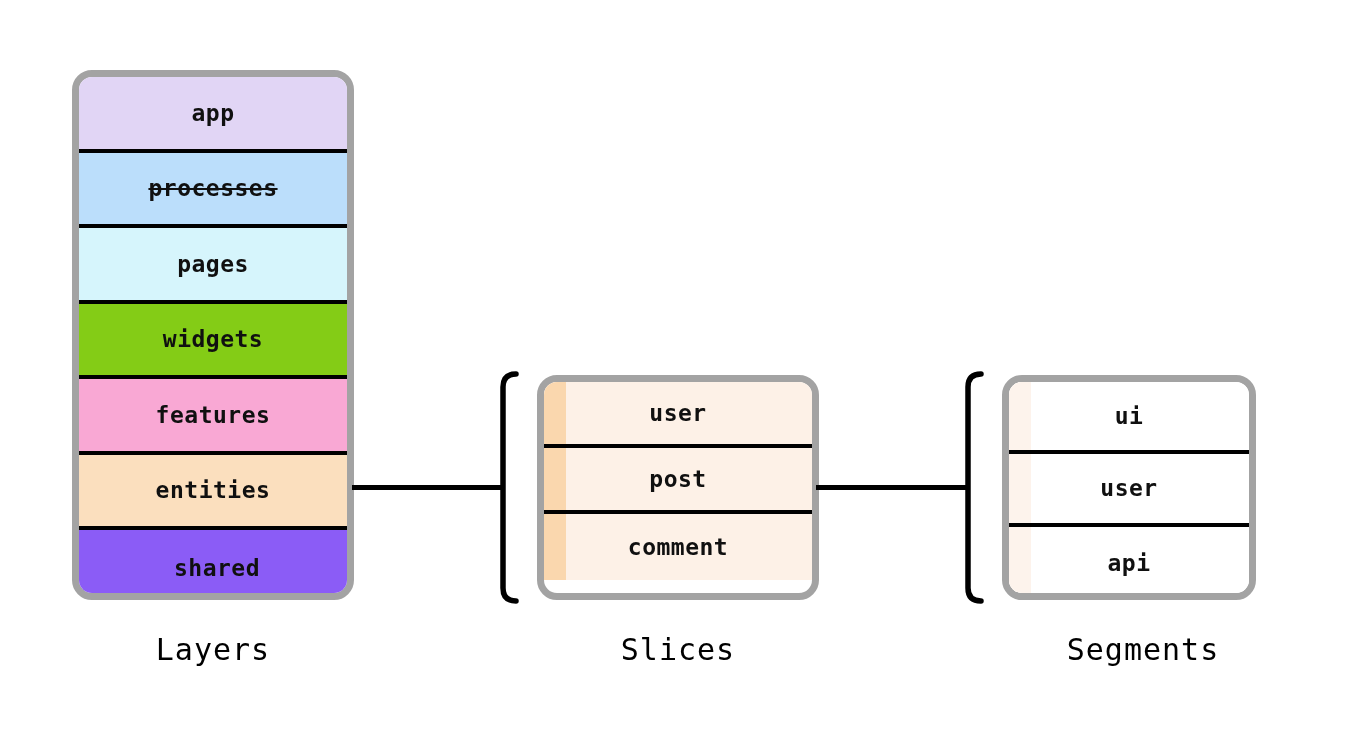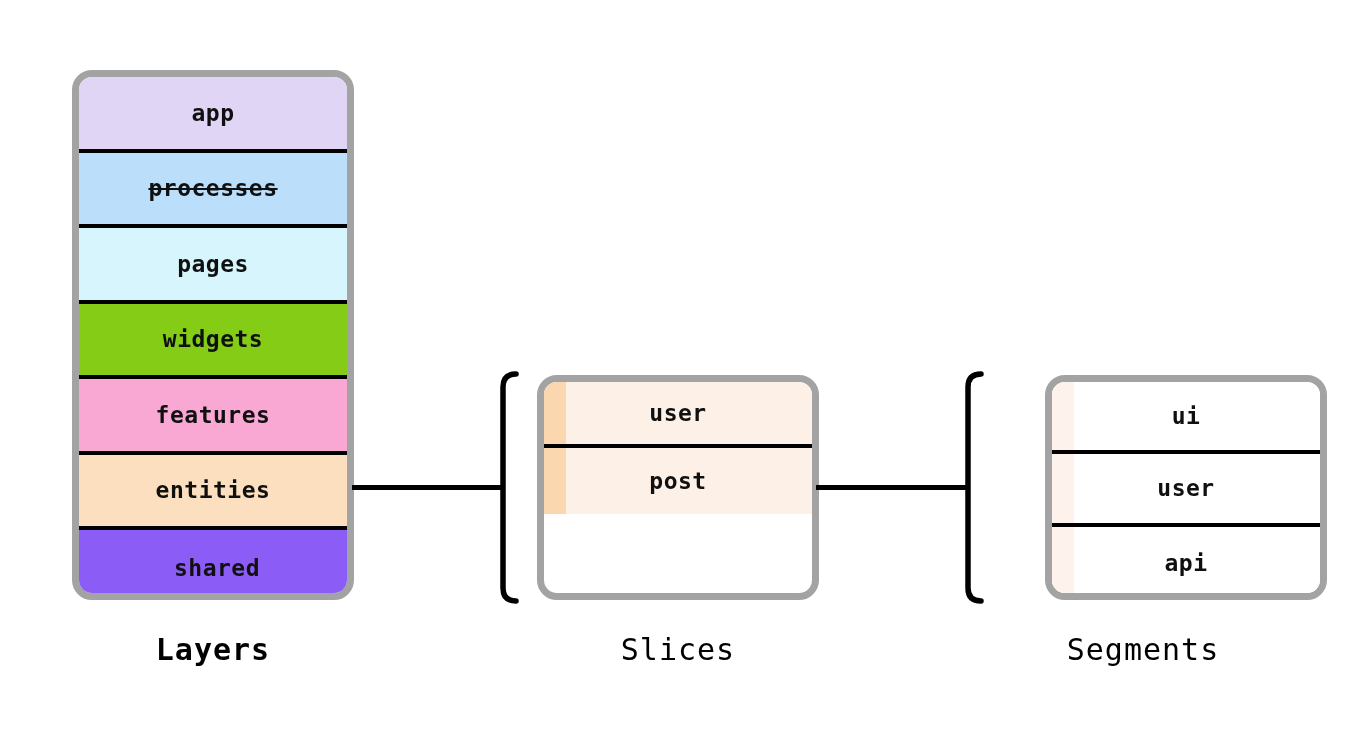--- a/index.html
+++ b/index.html
@@ -82,23 +82,22 @@
     left: 537px;
     top: 375px;
     width: 282px;
     height: 225px;
   }
   #slices-stack .band { height: 66px; }
 
   #segments-stack {
     left: 1002px;
     top: 375px;
-    width: 282px;
+    width: 254px;
     height: 225px;
-    margin-left: 43px;
   }
   #segments-stack .band { height: 72.3px; }
 
   
   .bracket {
     position: absolute;
     top: 370px;
     width: 22px;
     height: 235px;
   }
@@ -120,21 +119,21 @@
     position: absolute;
     top: 632px;
     width: 282px;
     text-align: center;
     font-size: 30px;
     font-weight: 400;
     color: #000000;
     letter-spacing: 1px;
     font-family: "DejaVu Sans Mono", "Liberation Mono", monospace;
   }
-  #caption-layers   { left: 72px; font-weight: bold; }
+  #caption-layers   { left: 72px; }
   #caption-slices   { left: 537px; }
   #caption-segments { left: 1002px; }
 </style>
 </head>
 <body>
 
 <div id="diagram">
 
   <div class="stack" id="layers-stack">
     <div class="band" style="background: rgb(225, 213, 245);">
@@ -175,20 +174,24 @@
 
   <div class="stack" id="slices-stack">
     <div class="band" style="background: rgb(253, 241, 231);">
       <span class="band-stripe" style="background: rgb(250, 215, 174);"></span>
       <span class="band-label">user</span>
     </div>
     <div class="band" style="background: rgb(253, 241, 231);">
       <span class="band-stripe" style="background: rgb(250, 215, 174);"></span>
       <span class="band-label">post</span>
     </div>
+    <div class="band" style="background: rgb(253, 241, 231);">
+      <span class="band-stripe" style="background: rgb(250, 215, 174);"></span>
+      <span class="band-label">comment</span>
+    </div>
   </div>
 
   <div class="connector" id="connector-slices-segments"></div>
 
   <svg class="bracket" id="bracket-segments" viewBox="0 0 22 235">
     <path d="M 19 4 Q 6 4 6 17 L 6 218 Q 6 231 19 231" fill="none" stroke="#000000" stroke-width="5.5" stroke-linecap="round" stroke-linejoin="round"></path>
   </svg>
 
   <div class="stack" id="segments-stack">
     <div class="band" style="background: rgb(255, 255, 255);">

